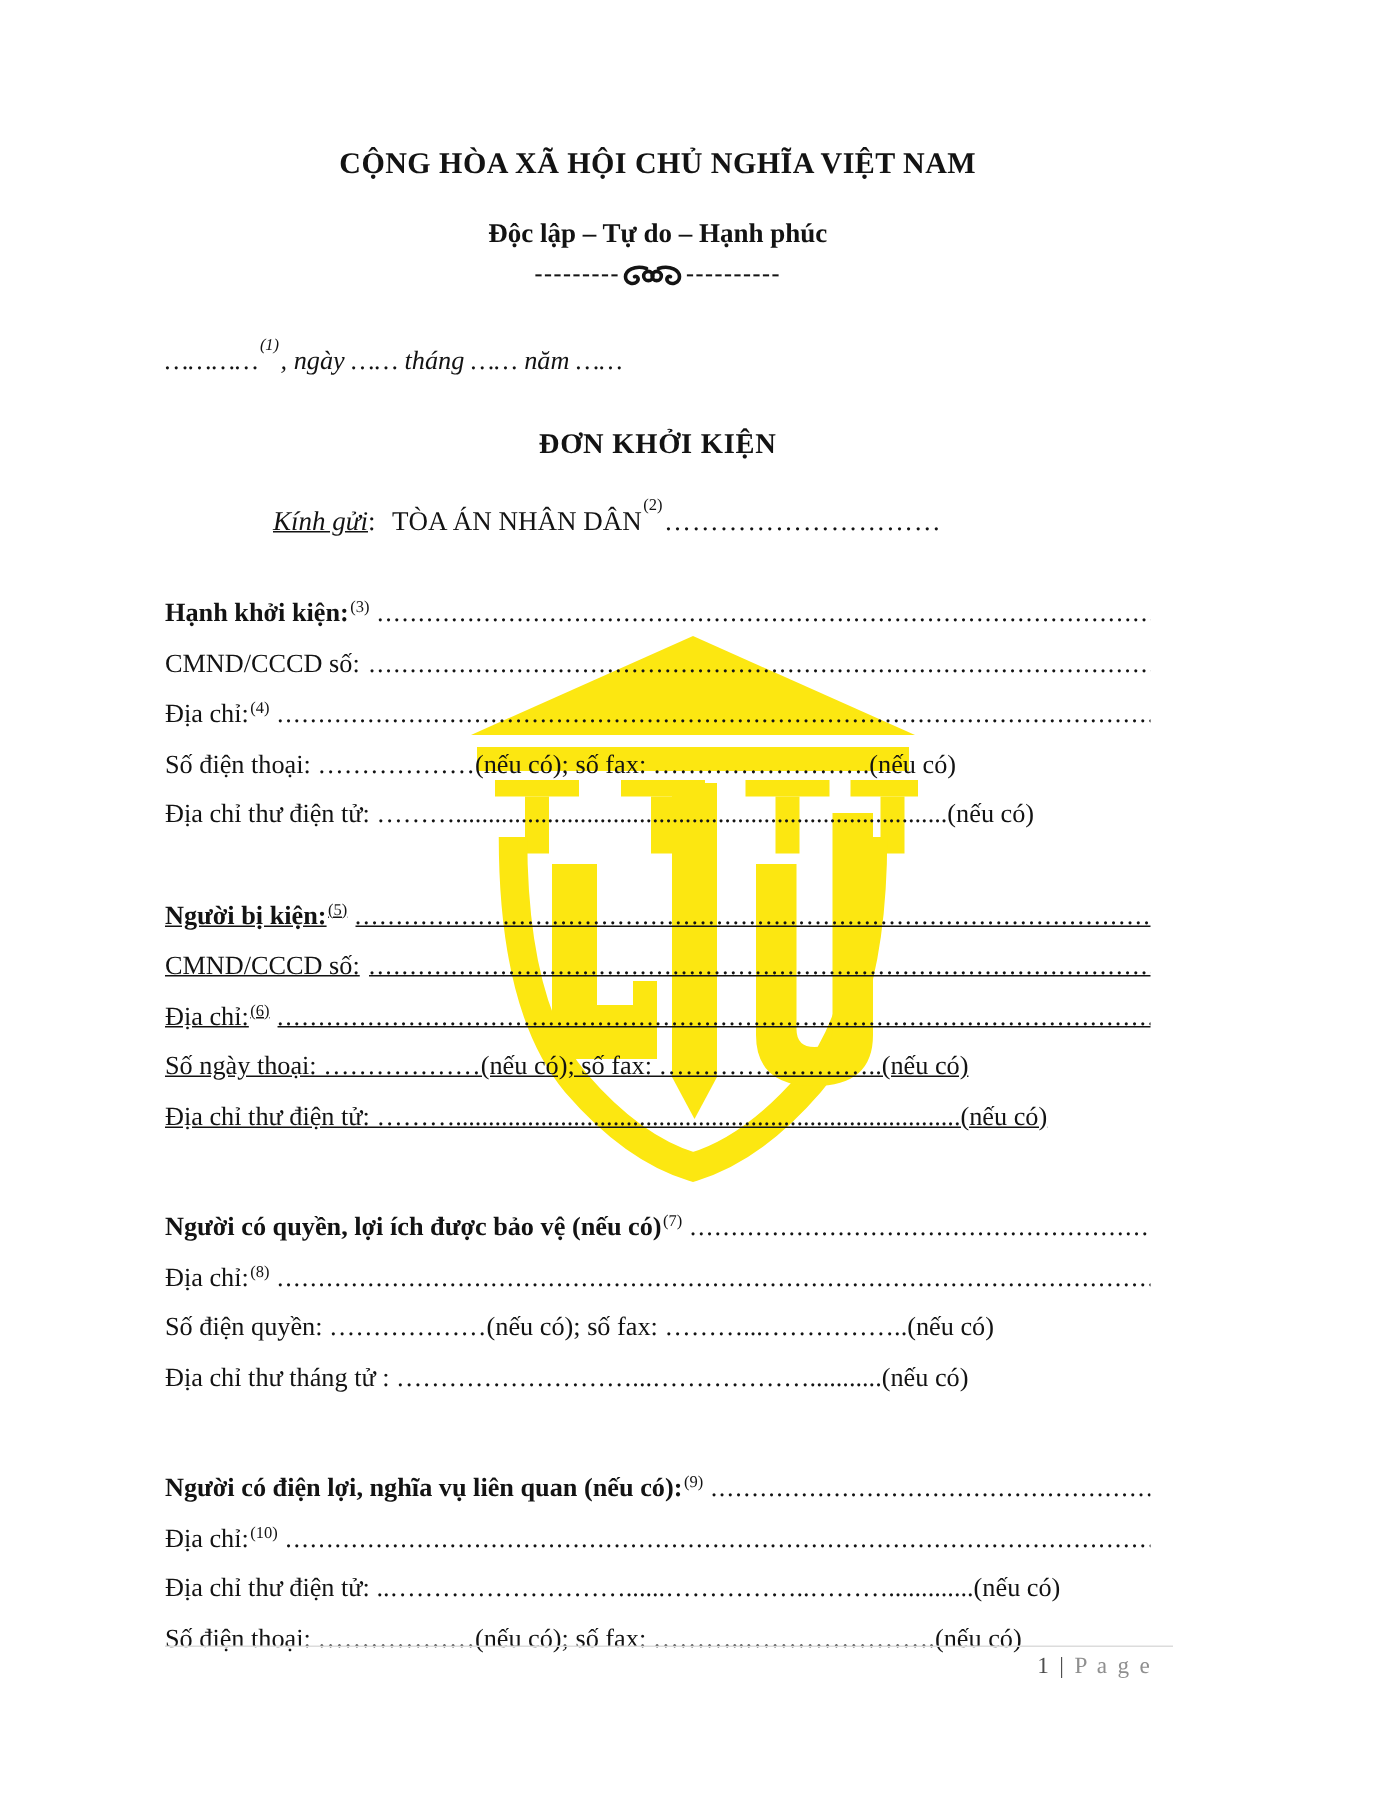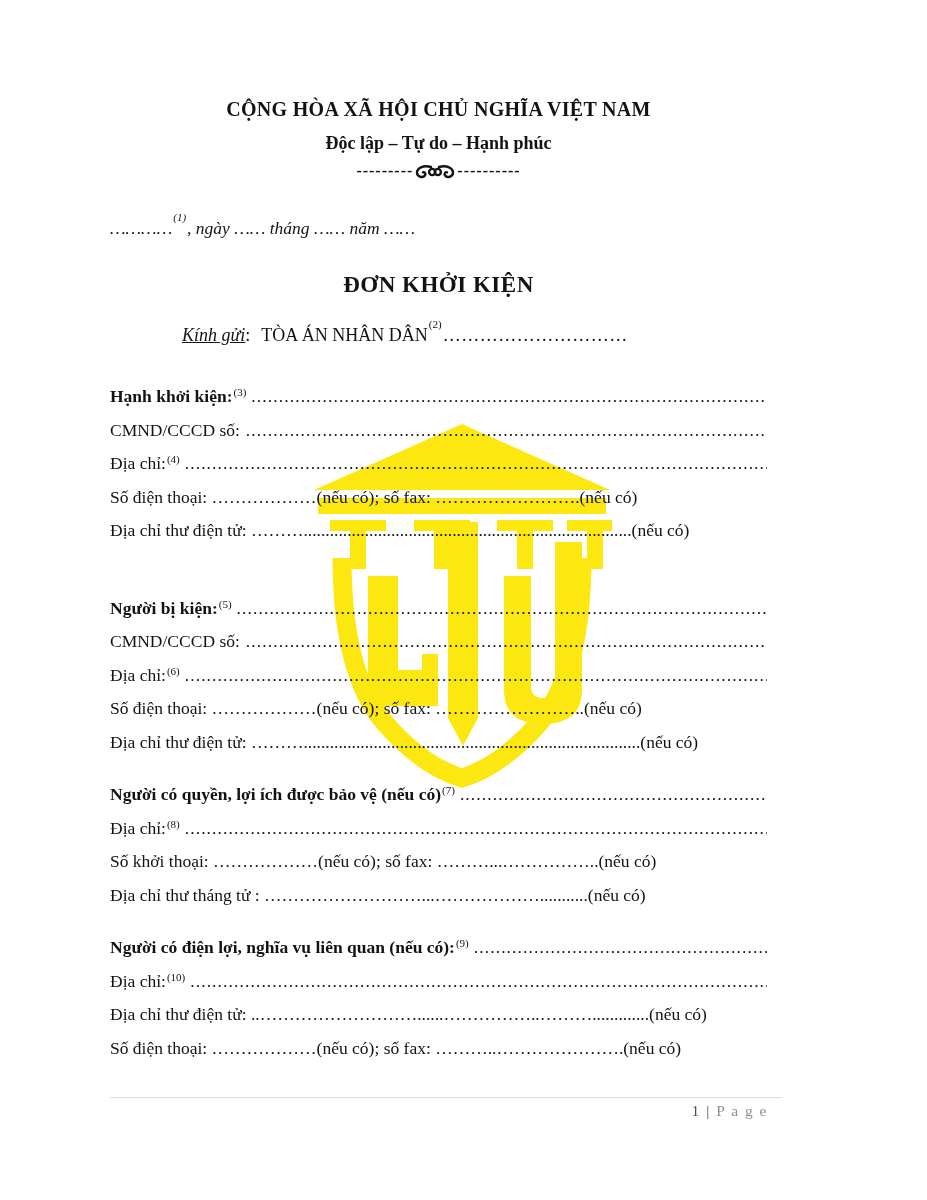--- a/index.html
+++ b/index.html
@@ -7,40 +7,40 @@
   .page{position:relative;width:874px;height:1200px;background:#ffffff;overflow:hidden;
         font-family:"Liberation Serif", serif;color:#131313;}
 
   
   .watermark{position:absolute;left:312px;top:424px;width:300px;height:364px;z-index:0;}
 
   .content{position:relative;z-index:1;padding:96px 107px 0 110px;}
 
   .nat-header{text-align:center;}
   .h1{font-weight:bold;font-size:20px;letter-spacing:.3px;line-height:26px;}
-  .h2{font-weight:bold;font-size:18px;margin-top:9px;line-height:24px;}
+  .h2{font-weight:bold;font-size:18px;margin-top:21px;line-height:24px;}
   .sep{margin-top:7px;display:flex;align-items:center;justify-content:center;
        font-weight:bold;font-size:16px;}
   .sep .dashes{letter-spacing:1px;}
   .orn{margin:0 1px;position:relative;top:1px;}
 
   .date-line{margin-top:36px;text-align:left;font-style:italic;font-size:17.5px;line-height:24px;}
   .sup{font-size:11px;line-height:0;position:relative;top:-6px;margin:0 1px;}
 
-  .title{margin-top:30px;text-align:center;font-weight:bold;font-size:23px;letter-spacing:.5px;line-height:30px;}
+  .title{margin-top:30px;text-align:center;font-weight:bold;font-size:19px;letter-spacing:.5px;line-height:30px;}
 
   .salutation{margin-top:22px;padding-left:72px;font-size:18px;white-space:nowrap;line-height:26px;}
   .kg{font-style:italic;text-decoration:underline;}
   .recipient{margin-left:11px;}
   .leader{letter-spacing:.5px;}
 
   .section{font-size:17.5px;}
   .sec-1{margin-top:32px;}
-  .sec-2{margin-top:44px;}
-  .sec-3,.sec-4{margin-top:19px;}
+  .sec-2{margin-top:34px;text-decoration:underline;}
+  .sec-3,.sec-4{margin-top:40px;}
 
   .fline{display:flex;align-items:baseline;line-height:33.5px;white-space:nowrap;}
   .b{font-weight:bold;}
   .dotfill{flex:1 1 0;min-width:0;overflow:hidden;letter-spacing:1.1px;margin-left:4px;}
   .tline{line-height:33.5px;white-space:nowrap;overflow:hidden;}
 
   .footer{position:absolute;left:110px;right:92px;top:1097px;z-index:1;
           border-top:1px solid #dcdcdc;text-align:right;padding:4px 14px 0 0;
           font-size:15.5px;color:#8f8f8f;}
   .pnum,.psep{color:#4f4f4f;}
@@ -130,36 +130,36 @@
       <div class="fline">
           <span>CMND/CCCD số:</span>
           <sup class="sup"></sup>
           <span class="dotfill">..........................................................................................................................................................................................</span>
         </div>
       <div class="fline">
           <span>Địa chỉ:</span>
           <sup class="sup">(6)</sup>
           <span class="dotfill">..........................................................................................................................................................................................</span>
         </div>
-      <div class="tline">Số điện thoại: ………………(nếu có); số fax: ……………………..(nếu có)</div>
+      <div class="tline">Số ngày thoại: ………………(nếu có); số fax: ……………………..(nếu có)</div>
       <div class="tline">Địa chỉ thư điện tử: ……….............................................................................(nếu có)</div>
     </div>
 
     <div class="section sec-3">
       <div class="fline">
           <span class="b">Người có quyền, lợi ích được bảo vệ (nếu có)</span>
           <sup class="sup">(7)</sup>
           <span class="dotfill">..........................................................................................................................................................................................</span>
         </div>
       <div class="fline">
           <span>Địa chỉ:</span>
           <sup class="sup">(8)</sup>
           <span class="dotfill">..........................................................................................................................................................................................</span>
         </div>
-      <div class="tline">Số khởi thoại: ………………(nếu có); số fax: ………...……………..(nếu có)</div>
+      <div class="tline">Số điện quyền: ………………(nếu có); số fax: ………...……………..(nếu có)</div>
       <div class="tline">Địa chỉ thư tháng tử : ………………………...………………...........(nếu có)</div>
     </div>
 
     <div class="section sec-4">
       <div class="fline">
           <span class="b">Người có điện lợi, nghĩa vụ liên quan (nếu có):</span>
           <sup class="sup">(9)</sup>
           <span class="dotfill">..........................................................................................................................................................................................</span>
         </div>
       <div class="fline">

